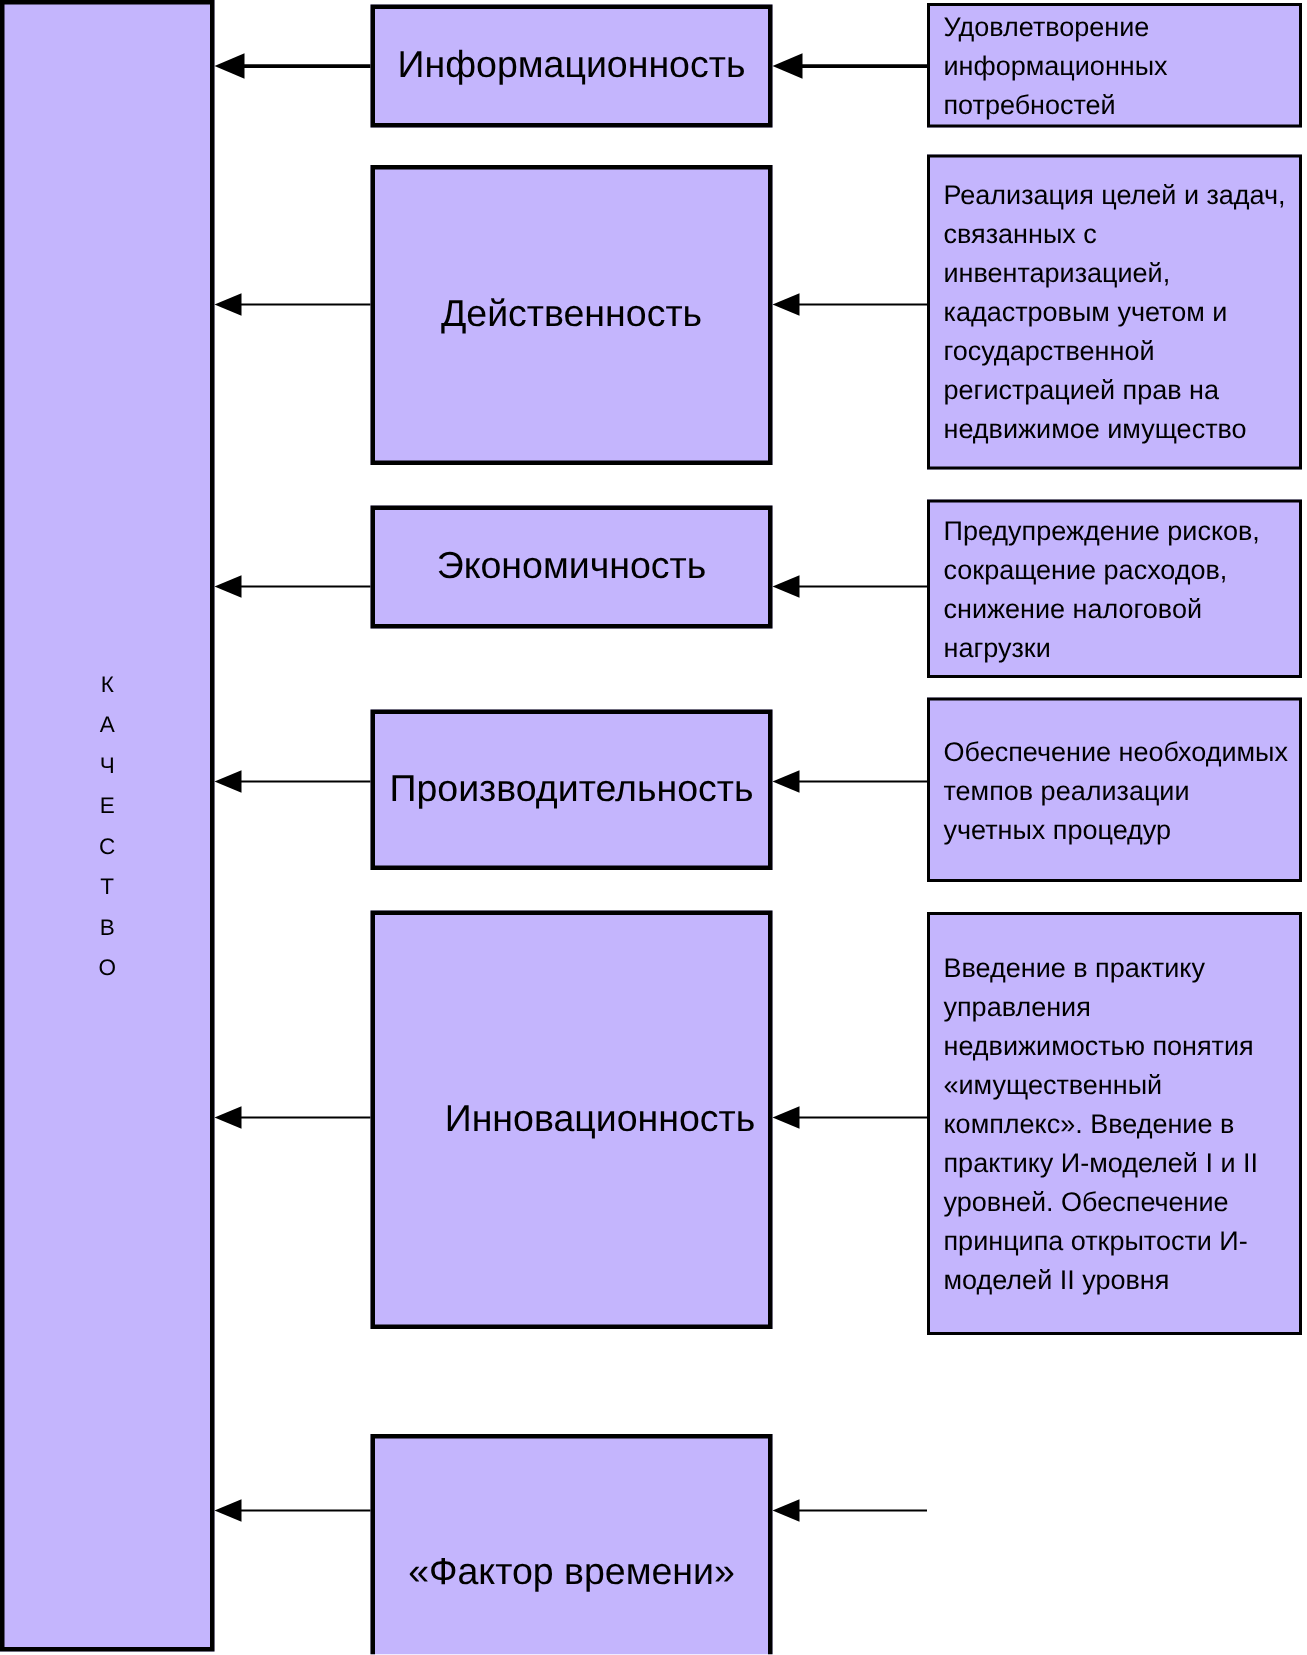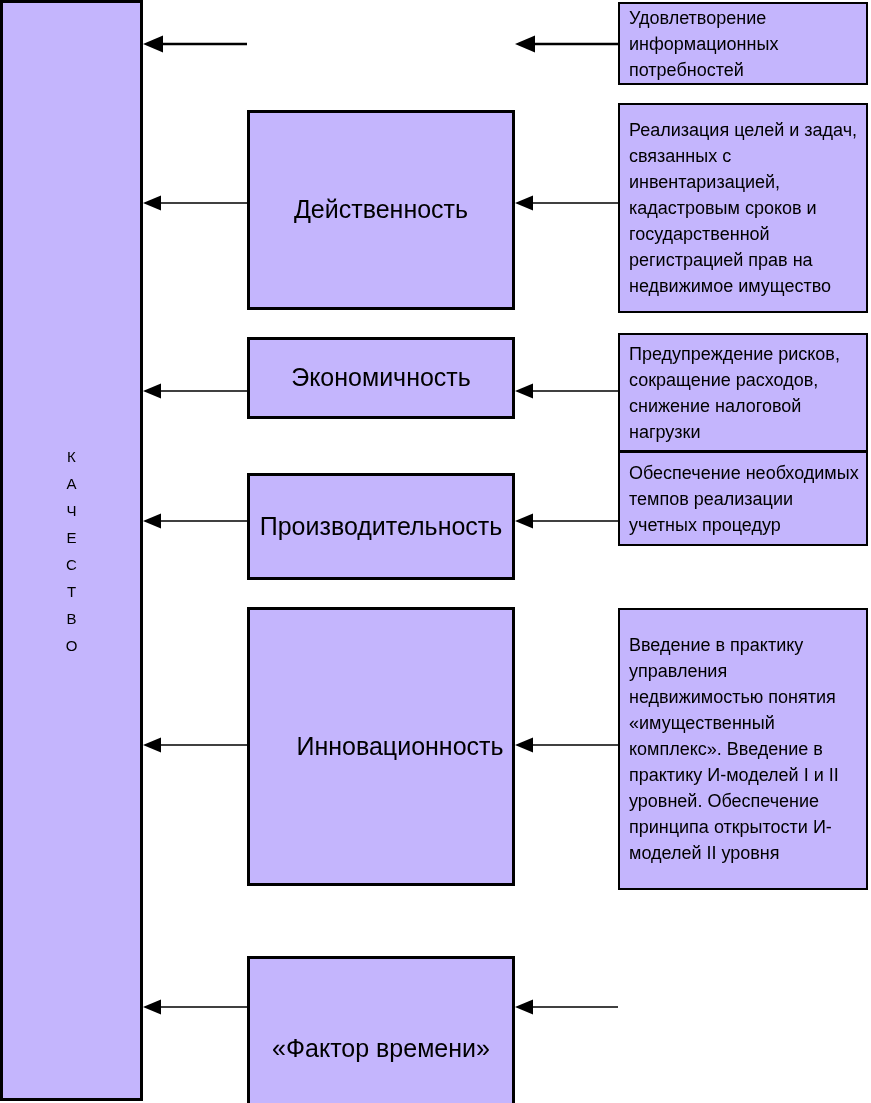--- a/index.html
+++ b/index.html
@@ -63,21 +63,21 @@
   }
   .m1 { top: 3px;   height: 82px;  }
   .m2 { top: 110px; height: 200px; align-items: center; }
   .m3 { top: 337px; height: 82px; }
   .m4 { top: 473px; height: 107px; }
   .m5 { top: 607px; height: 279px; padding-left: 40px; }
   .m6 { top: 912px; height: 186px; margin-top: 44px; }
   .r1 { top: 2px;   height: 83px;  }
   .r2 { top: 103px; height: 210px; }
   .r3 { top: 333px; height: 119px; }
-  .r4 { top: 451px; height: 95px; }
+  .r4 { top: 465px; height: 123px; }
   .r5 { top: 608px; height: 282px; }
   .r6 { top: 908px; height: 192px; }
   .arrows {
     position: absolute;
     left: 0;
     top: 0;
     width: 871px;
     height: 1103px;
     pointer-events: none;
   }
@@ -93,41 +93,44 @@
       <span>А</span>
       <span>Ч</span>
       <span>Е</span>
       <span>С</span>
       <span>Т</span>
       <span>В</span>
       <span>О</span>
     </div>
   </div>
 
+  <div class="box mbox m1">
+    <span>Информационность</span>
+  </div>
   <div class="box mbox m2">
     <span>Действенность</span>
   </div>
   <div class="box mbox m3">
     <span>Экономичность</span>
   </div>
   <div class="box mbox m4">
     <span>Производительность</span>
   </div>
   <div class="box mbox m5">
     <span>Инновационность</span>
   </div>
   <div class="box mbox m6">
     <span>«Фактор времени»</span>
   </div>
 
   <div class="box rbox r1">
     <span>Удовлетворение информационных потребностей</span>
   </div>
   <div class="box rbox r2">
-    <span>Реализация целей и задач, связанных с инвентаризацией, кадастровым сроков и государственной регистрацией прав на недвижимое имущество</span>
+    <span>Реализация целей и задач, связанных с инвентаризацией, кадастровым учетом и государственной регистрацией прав на недвижимое имущество</span>
   </div>
   <div class="box rbox r3">
     <span>Предупреждение рисков, сокращение расходов, снижение налоговой нагрузки</span>
   </div>
   <div class="box rbox r4">
     <span>Обеспечение необходимых темпов реализации учетных процедур</span>
   </div>
   <div class="box rbox r5">
     <span>Введение в практику управления недвижимостью понятия «имущественный комплекс». Введение в практику И-моделей I и II уровней. Обеспечение принципа открытости И-моделей II уровня</span>
   </div>

